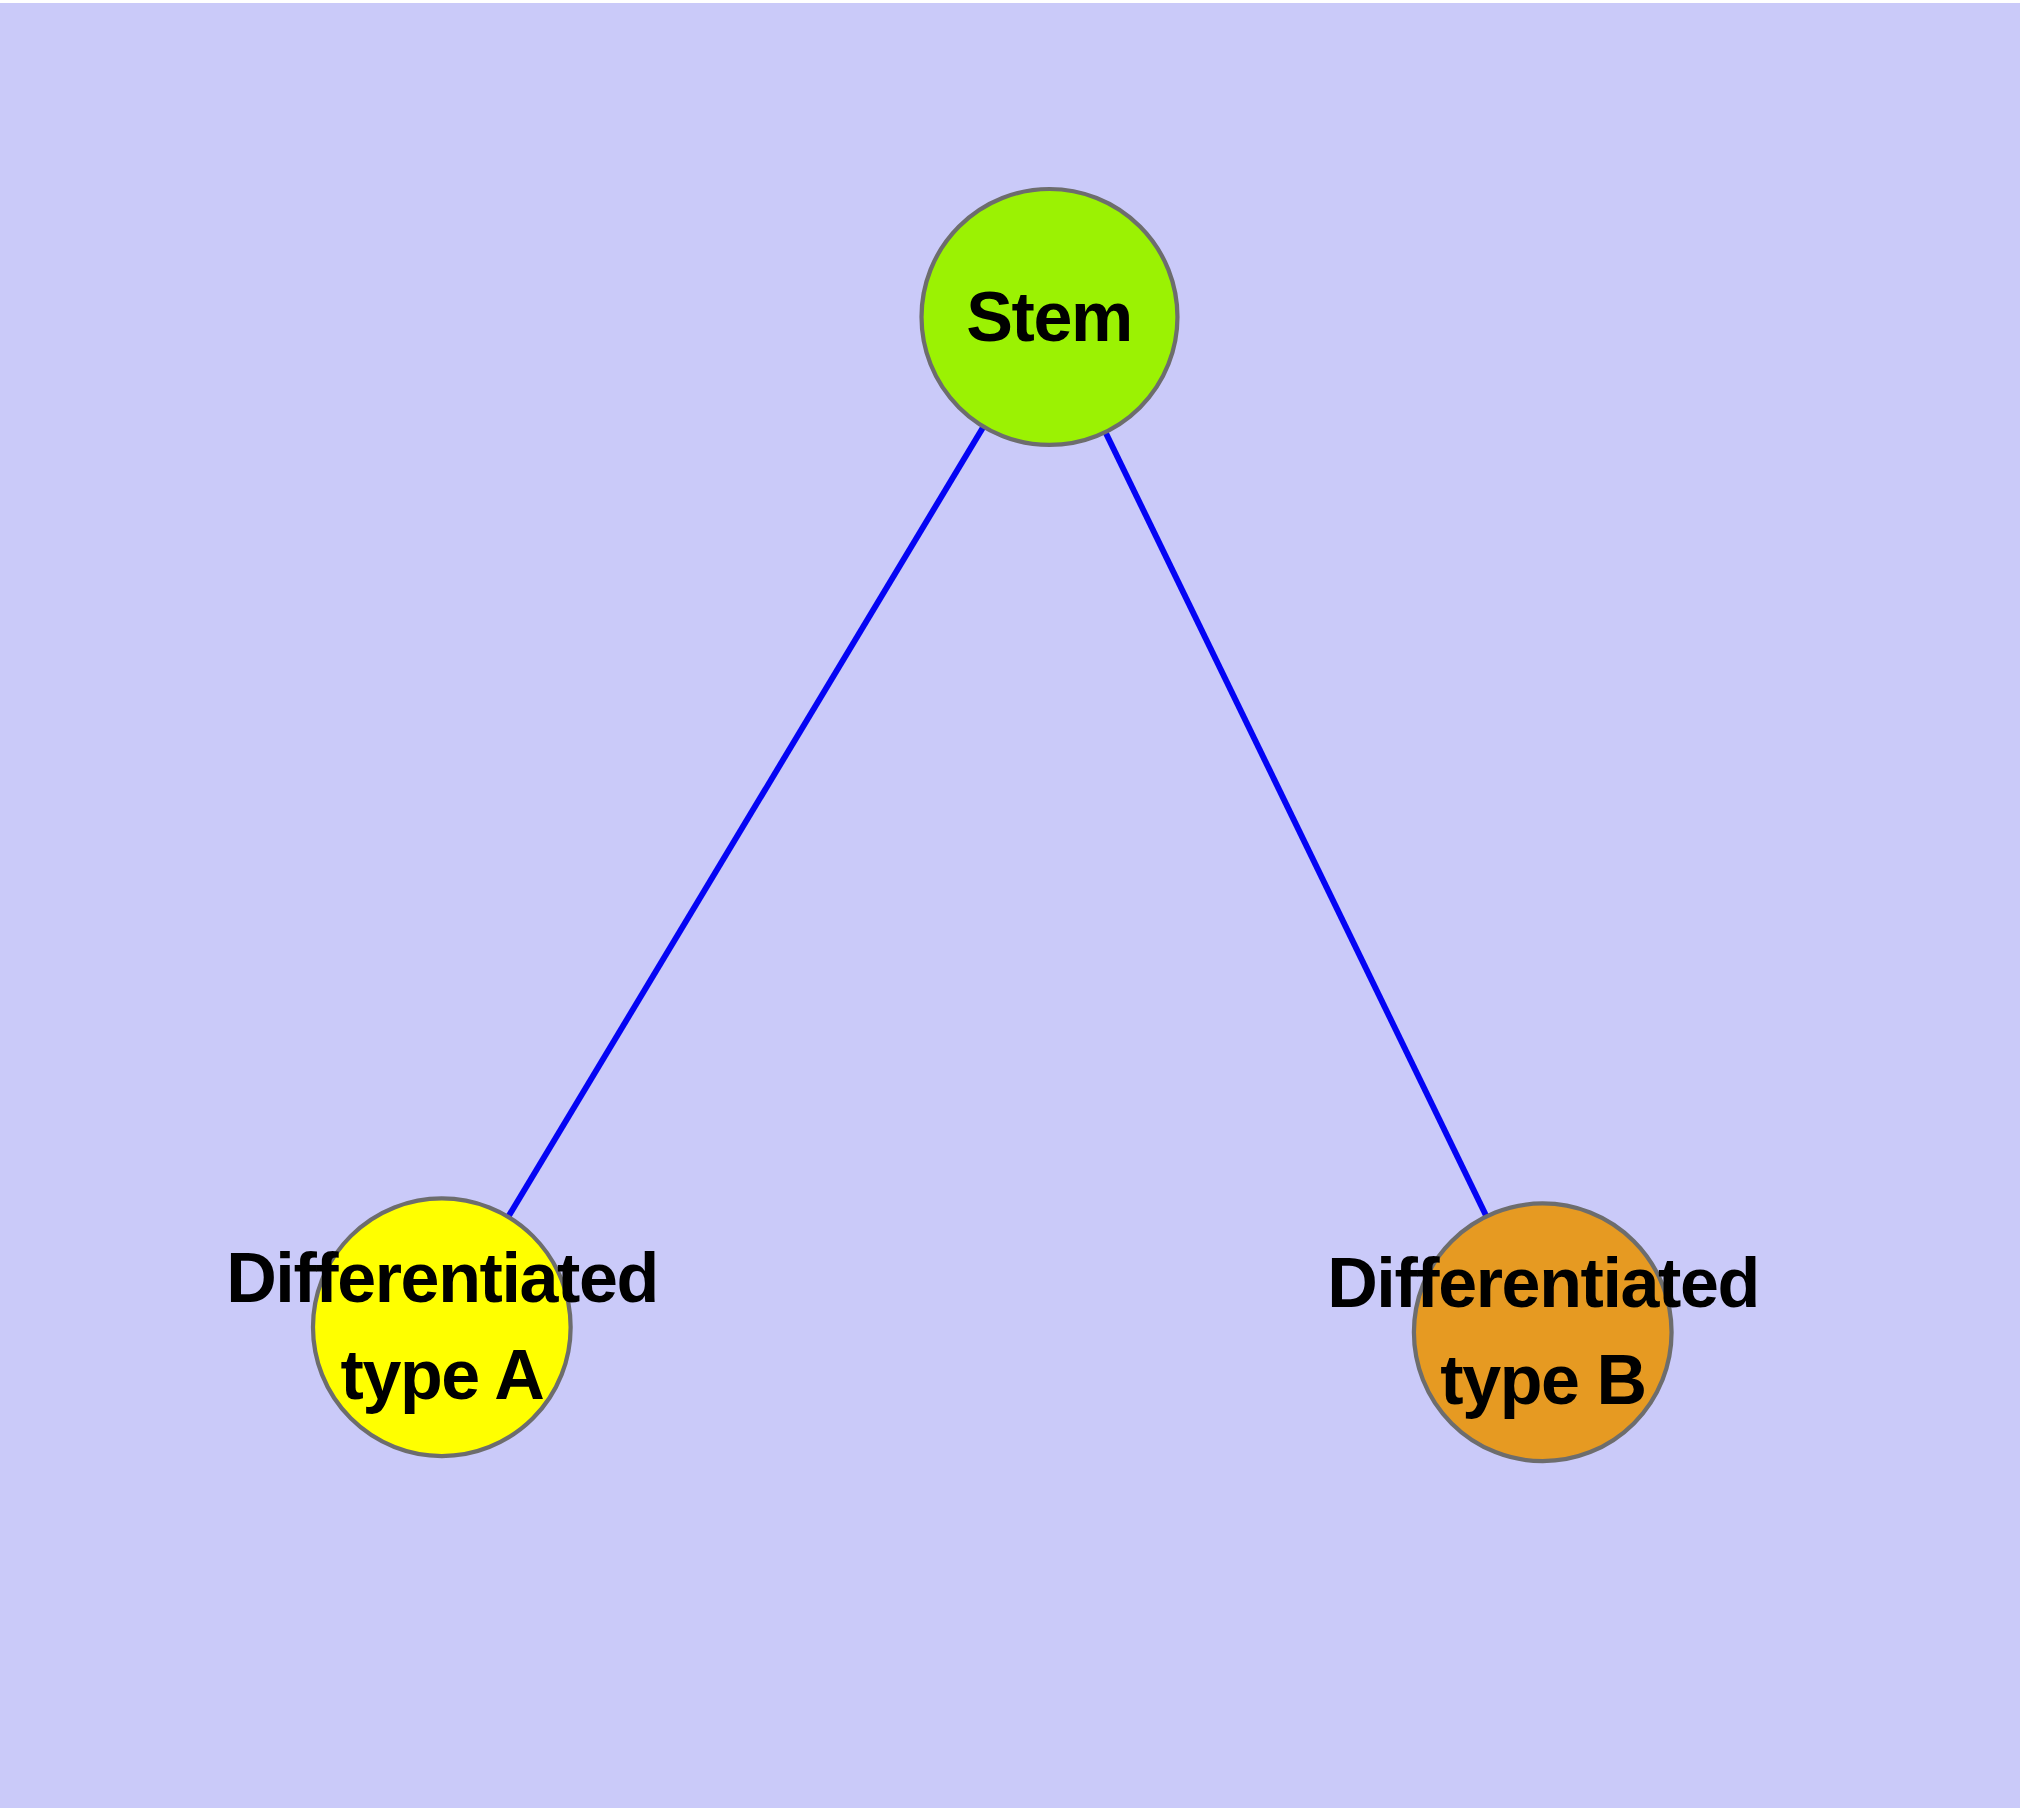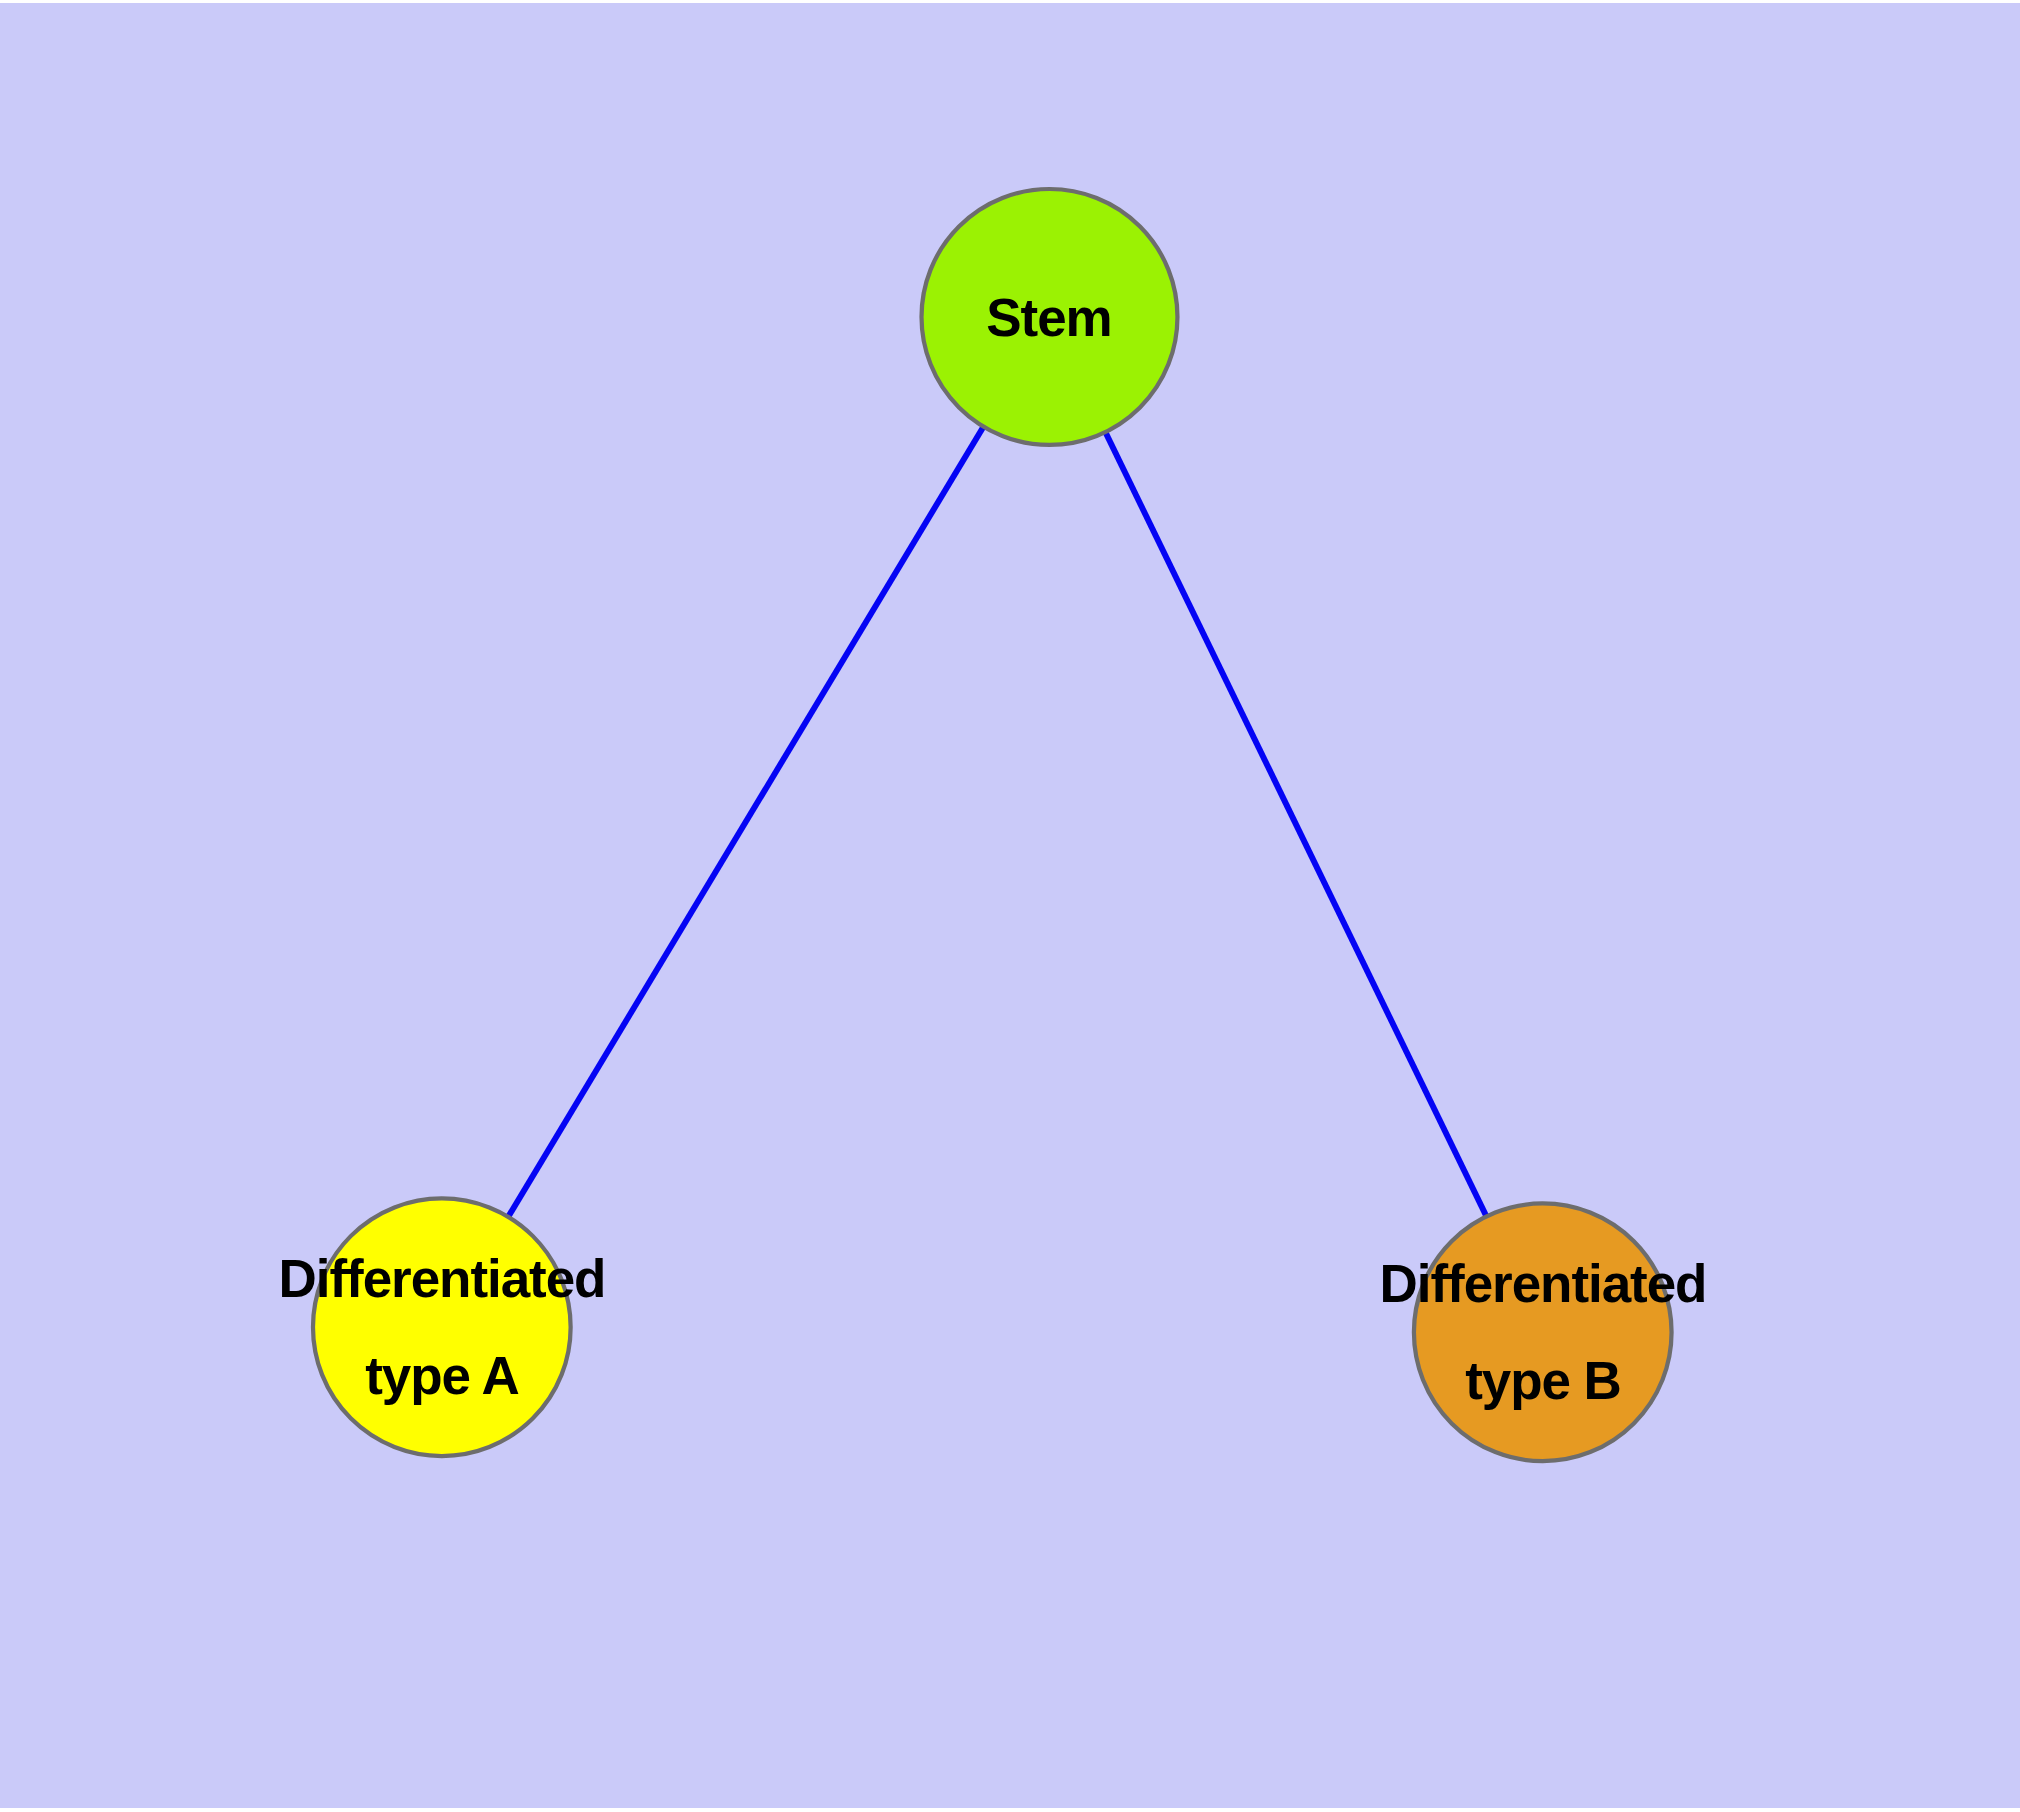--- a/index.html
+++ b/index.html
@@ -36,21 +36,21 @@
   }
   .node-circle {
     stroke-width: 5px;
   }
   .node-label {
     position: absolute;
     transform: translate(-50%, -50%);
     text-align: center;
     white-space: pre-line;
     font-weight: bold;
-    font-size: 53px;
+    font-size: 70px;
     line-height: 97px;
     letter-spacing: -0.02em;
     color: #000000;
   }
 </style>
 </head>
 <body>
 
 <div class="canvas">
   <div class="plot-bg"></div>

